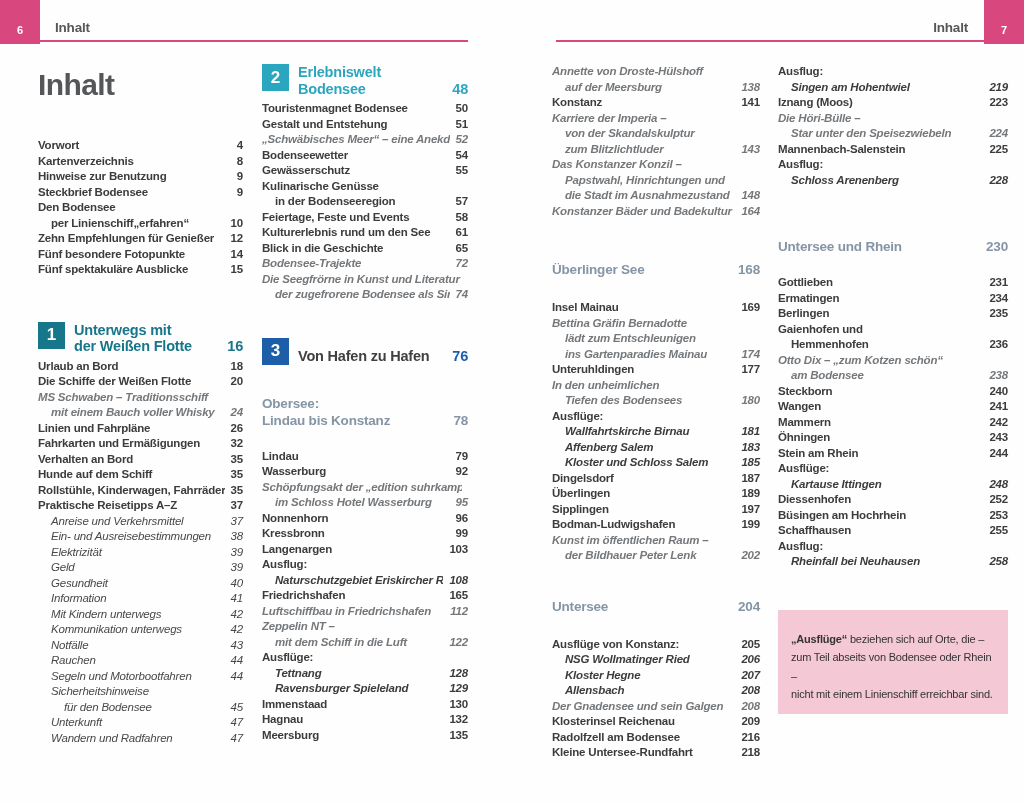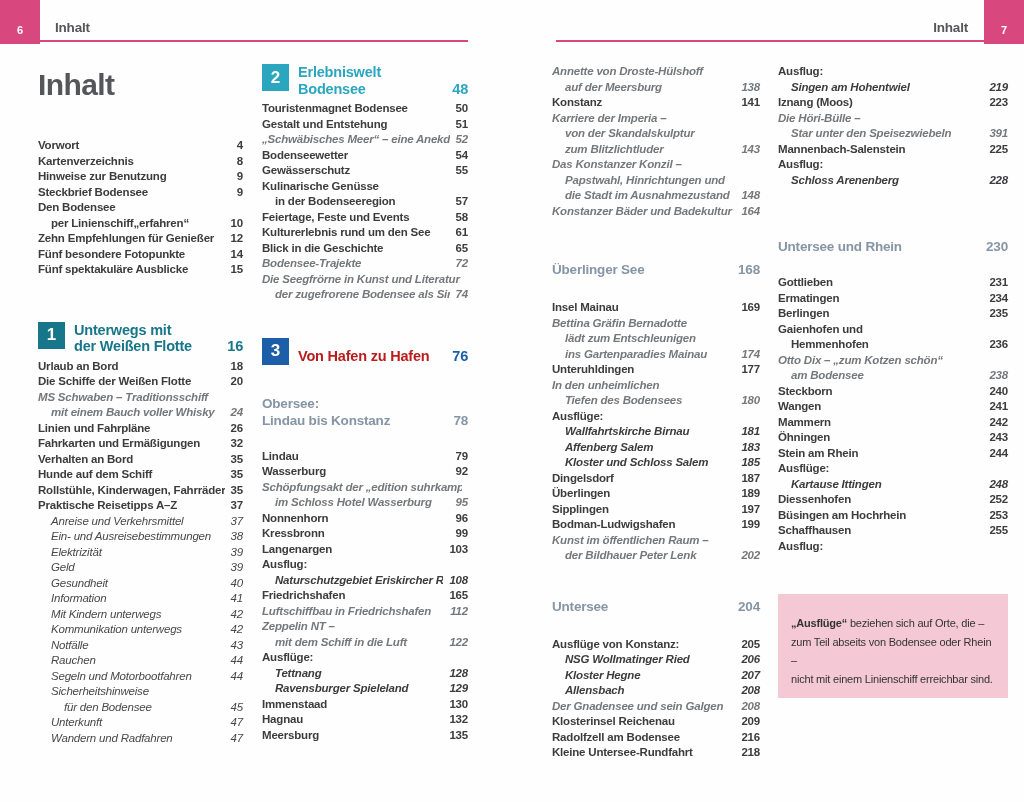--- a/index.html
+++ b/index.html
@@ -276,21 +276,21 @@
         <span class="lbl">Die Seegfrörne in Kunst und Literatur –</span>
         <span class="pg"></span>
       </div>
       <div class="row igray ind1">
         <span class="lbl">der zugefrorene Bodensee als Sinnbild</span>
         <span class="pg">74</span>
       </div>
       <div class="gap" style="height: 30px;"></div>
       <div class="section single">
         <div class="sec-box" style="background: rgb(28, 95, 168);">3</div>
-        <div class="sec-titles" style="color: #b91c1c;">
+        <div class="sec-titles" style="color: #404040;">
           <div>Von Hafen zu Hafen</div>
         </div>
         <div class="sec-page" style="color: rgb(28, 95, 168);">76</div>
       </div>
       <div class="gap" style="height: 26px;"></div>
       <div class="subhead">
         <div class="lines">
           <div>Obersee:</div>
           <div>Lindau bis Konstanz</div>
         </div>
@@ -544,21 +544,21 @@
       <div class="row reg">
         <span class="lbl">Iznang (Moos)</span>
         <span class="pg">223</span>
       </div>
       <div class="row igray">
         <span class="lbl">Die Höri-Bülle –</span>
         <span class="pg"></span>
       </div>
       <div class="row igray ind1">
         <span class="lbl">Star unter den Speisezwiebeln</span>
-        <span class="pg">391</span>
+        <span class="pg">224</span>
       </div>
       <div class="row reg">
         <span class="lbl">Mannenbach-Salenstein</span>
         <span class="pg">225</span>
       </div>
       <div class="row reg">
         <span class="lbl">Ausflug:</span>
         <span class="pg"></span>
       </div>
       <div class="row bi ind1">
@@ -638,16 +638,20 @@
         <span class="pg">253</span>
       </div>
       <div class="row reg">
         <span class="lbl">Schaffhausen</span>
         <span class="pg">255</span>
       </div>
       <div class="row reg">
         <span class="lbl">Ausflug:</span>
         <span class="pg"></span>
       </div>
+      <div class="row bi ind1">
+        <span class="lbl">Rheinfall bei Neuhausen</span>
+        <span class="pg">258</span>
+      </div>
       <div class="gap" style="height: 40px;"></div>
       <div class="note" style="background: rgb(244, 200, 212);"><b>„Ausflüge“</b> beziehen sich auf Orte, die –<br>zum Teil abseits von Bodensee oder Rhein –<br>nicht mit einem Linienschiff erreichbar sind.</div>
     </div>
 </div>
 
 </body></html>

